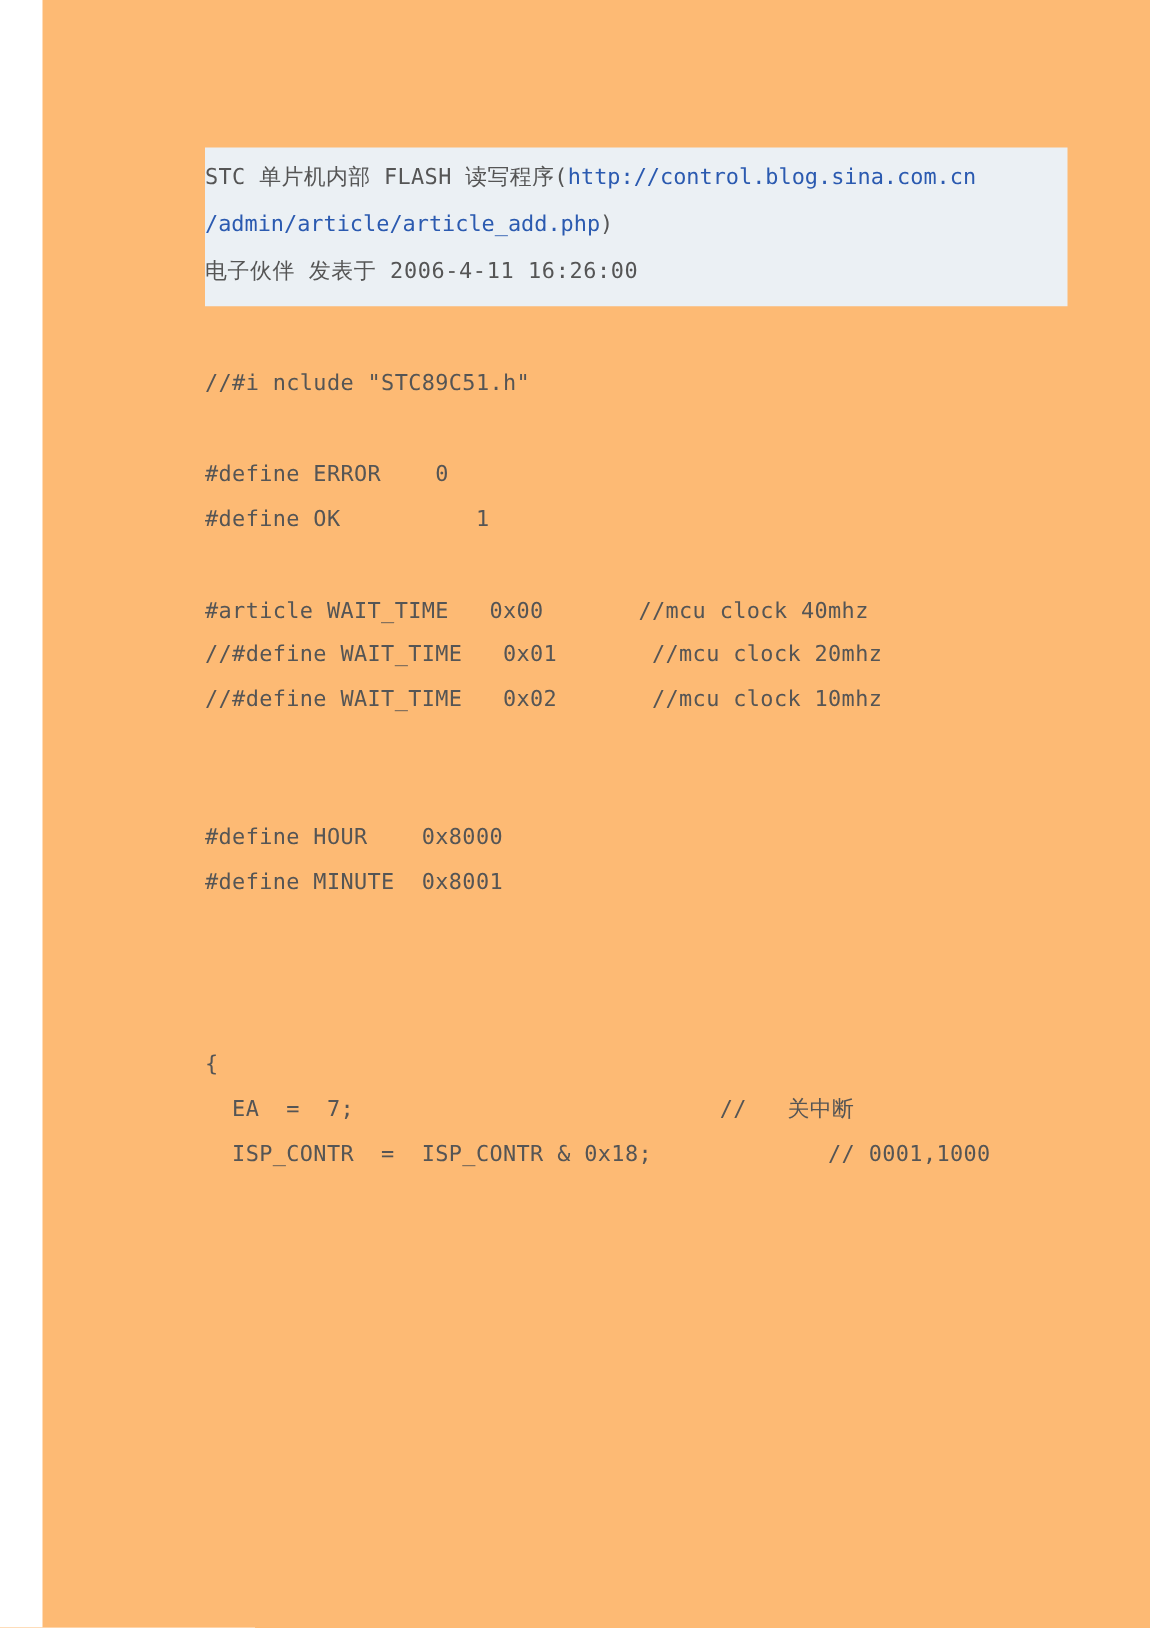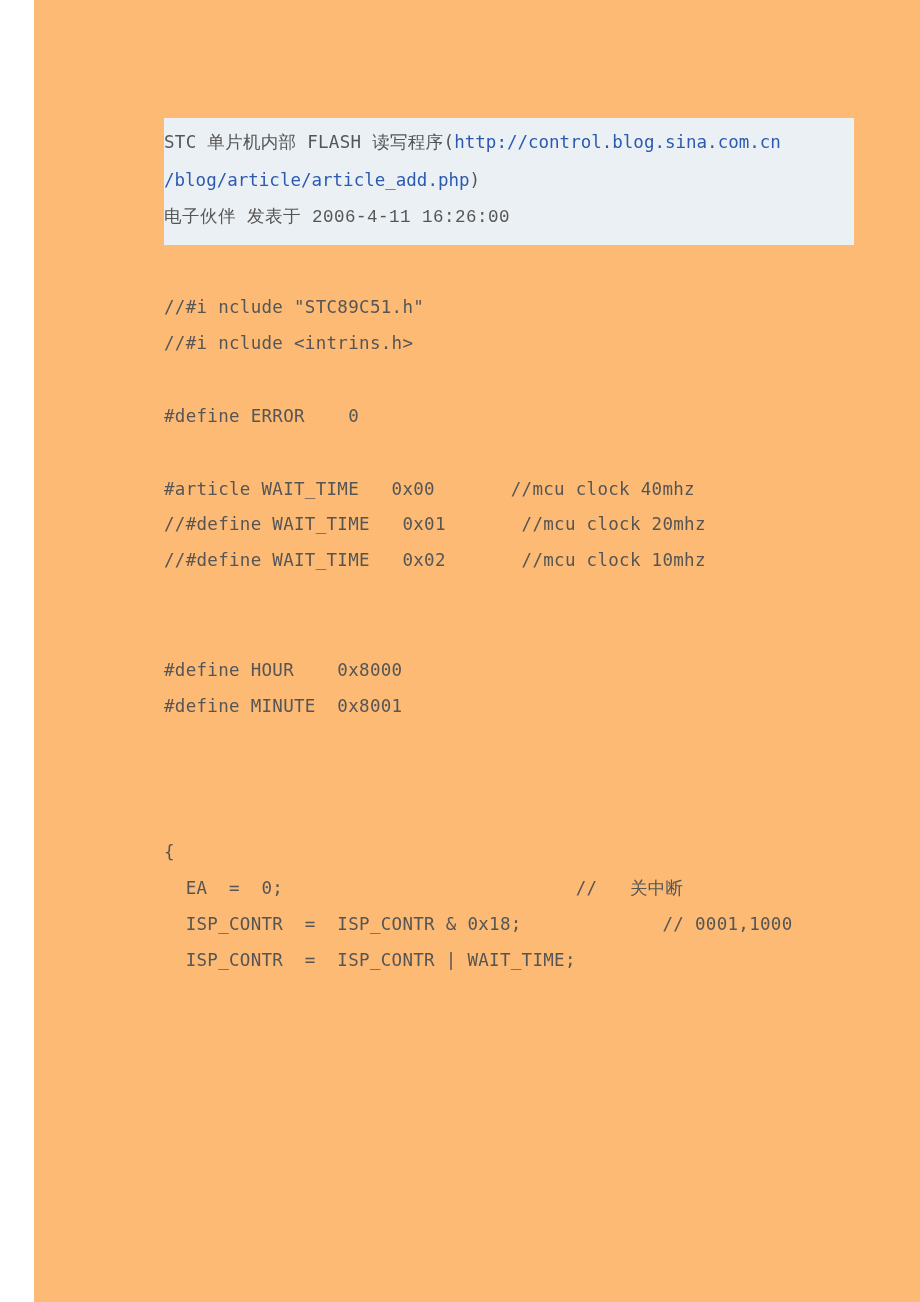--- a/index.html
+++ b/index.html
@@ -35,21 +35,20 @@
   .title-link {
     color: #2b5ab0;
     text-decoration: none;
   }
   .title-close {
     color: #555555;
   }
   .meta-line {
     color: #555555;
     letter-spacing: 0.5px;
-    font-family: Liberation Mono, monospace;
   }
   .code-block {
     margin-top: 45px;
     color: #555555;
   }
   .code-para {
     margin: 0;
     line-height: 2.05;
     white-space: pre;
     letter-spacing: 0.3px;
@@ -68,38 +67,37 @@
 <body>
 
 <div class="page">
   <div class="content">
 
     <div class="title-block">
       <div>
         <span class="title-line1">STC 单片机内部 FLASH 读写程序(</span><a class="title-link">http://control.blog.sina.com.cn</a>
       </div>
       <div>
-        <a class="title-link">/blog/article/article_add.php</a><span class="title-close">)</span>
+        <a class="title-link">/admin/article/article_add.php</a><span class="title-close">)</span>
       </div>
       <div class="meta-line">电子伙伴 发表于 2006-4-11 16:26:00</div>
     </div>
 
     <div class="code-block">
       <p class="code-para">//#i nclude "STC89C51.h"</p>
-      <p class="code-para">//#i nclude &lt;intrins.h&gt;</p>
       <div class="gap"></div>
       <p class="code-para">#define ERROR    0</p>
+      <p class="code-para">#define OK          1</p>
       <div class="gap"></div>
       <p class="code-para">#article WAIT_TIME   0x00       //mcu clock 40mhz</p>
       <p class="code-para">//#define WAIT_TIME   0x01       //mcu clock 20mhz</p>
       <p class="code-para">//#define WAIT_TIME   0x02       //mcu clock 10mhz</p>
       <div class="gap2"></div>
       <p class="code-para">#define HOUR    0x8000</p>
       <p class="code-para">#define MINUTE  0x8001</p>
       <div class="gap3"></div>
       <p class="code-para">{</p>
-      <p class="code-para">  EA  =  0;                           //   关中断</p>
+      <p class="code-para">  EA  =  7;                           //   关中断</p>
       <p class="code-para">  ISP_CONTR  =  ISP_CONTR &amp; 0x18;             // 0001,1000</p>
-      <p class="code-para">  ISP_CONTR  =  ISP_CONTR | WAIT_TIME;</p>
     </div>
 
   </div>
 </div>
 
 </body></html>

